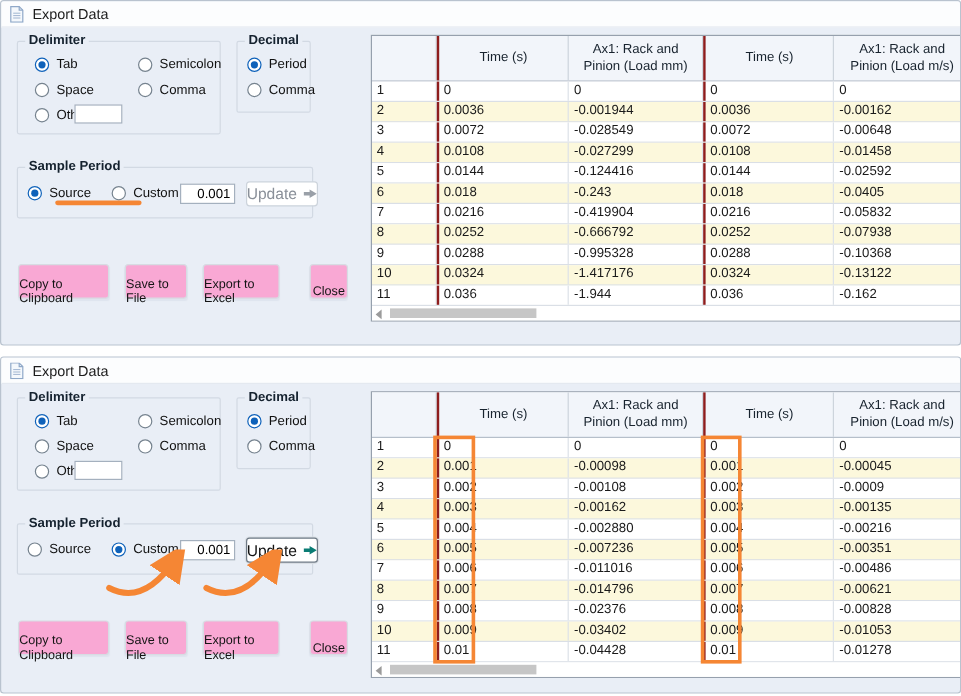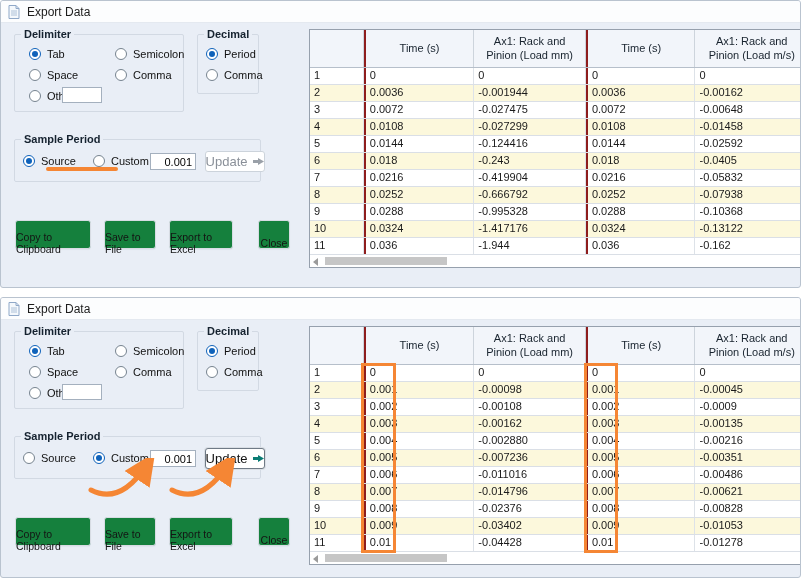--- a/index.html
+++ b/index.html
@@ -17,21 +17,21 @@
     display:flex; align-items:center; padding-left:7px; gap:7px; font-size:12px; color:#1c1c1c;}
   .groupbox{position:absolute; border:1px solid #d2d9e3; border-radius:2px;}
   .gb-label{position:absolute; top:-7px; left:6px; background:var(--bg); padding:0 3px;
     font-size:11px; color:#15222f; line-height:13px;font-weight:bold;}
   .radio-row{display:flex; align-items:center; gap:6px; position:absolute; cursor:default;}
   .radio{width:12px; height:12px; border-radius:50%; background:#fff; border:1px solid #76838f; flex:none; position:relative;}
   .radio.checked{border-color:var(--blue);}
   .radio.checked::after{content:''; position:absolute; inset:2px; border-radius:50%; background:var(--blue);}
   .radio-label{font-size:11px; color:#111;}
   .textbox{position:absolute; background:#fff; border:1px solid #a4b0be; font-size:11px; padding:0 3px;}
-  .btn{position:absolute; background:#15803d; border:1px solid #d7dce3; border-radius:3px;
+  .btn{position:absolute; background:#f9a8d4; border:1px solid #d7dce3; border-radius:3px;
     display:flex; flex-direction:column; align-items:center; justify-content:center; gap:17px;
     font-size:10.5px; color:#141414; box-shadow:0 1px 1px rgba(40,60,90,.05); cursor:default;}
   .update-btn{position:absolute; background:#fff; border:1px solid #ccd3db; border-radius:3px;
     display:flex; align-items:center; justify-content:center; gap:6px; font-size:13px; color:#121212;}
   .update-btn.disabled{color:#8a9099;}
   .update-btn.focused{border:1px solid #6f7a86; box-shadow:0 0 0 1px #d9dee4;}
   .arrow-glyph{display:flex; align-items:center;}
   
   .table{position:absolute; left:308px; top:28px; width:501px; background:#fff;
     border:1px solid #96a0ad; font-size:11px; color:#1a1a1a;}
@@ -180,21 +180,21 @@
         <div class="tr alt">
           <div class="td c0">2</div>
           <div class="td c1 redline">0.0036</div>
           <div class="td c2">-0.001944</div>
           <div class="td c3 redline">0.0036</div>
           <div class="td c4">-0.00162</div>
         </div>
         <div class="tr">
           <div class="td c0">3</div>
           <div class="td c1 redline">0.0072</div>
-          <div class="td c2">-0.027475</div>
+          <div class="td c2">-0.028549</div>
           <div class="td c3 redline">0.0072</div>
           <div class="td c4">-0.00648</div>
         </div>
         <div class="tr alt">
           <div class="td c0">4</div>
           <div class="td c1 redline">0.0108</div>
           <div class="td c2">-0.027299</div>
           <div class="td c3 redline">0.0108</div>
           <div class="td c4">-0.01458</div>
         </div>

